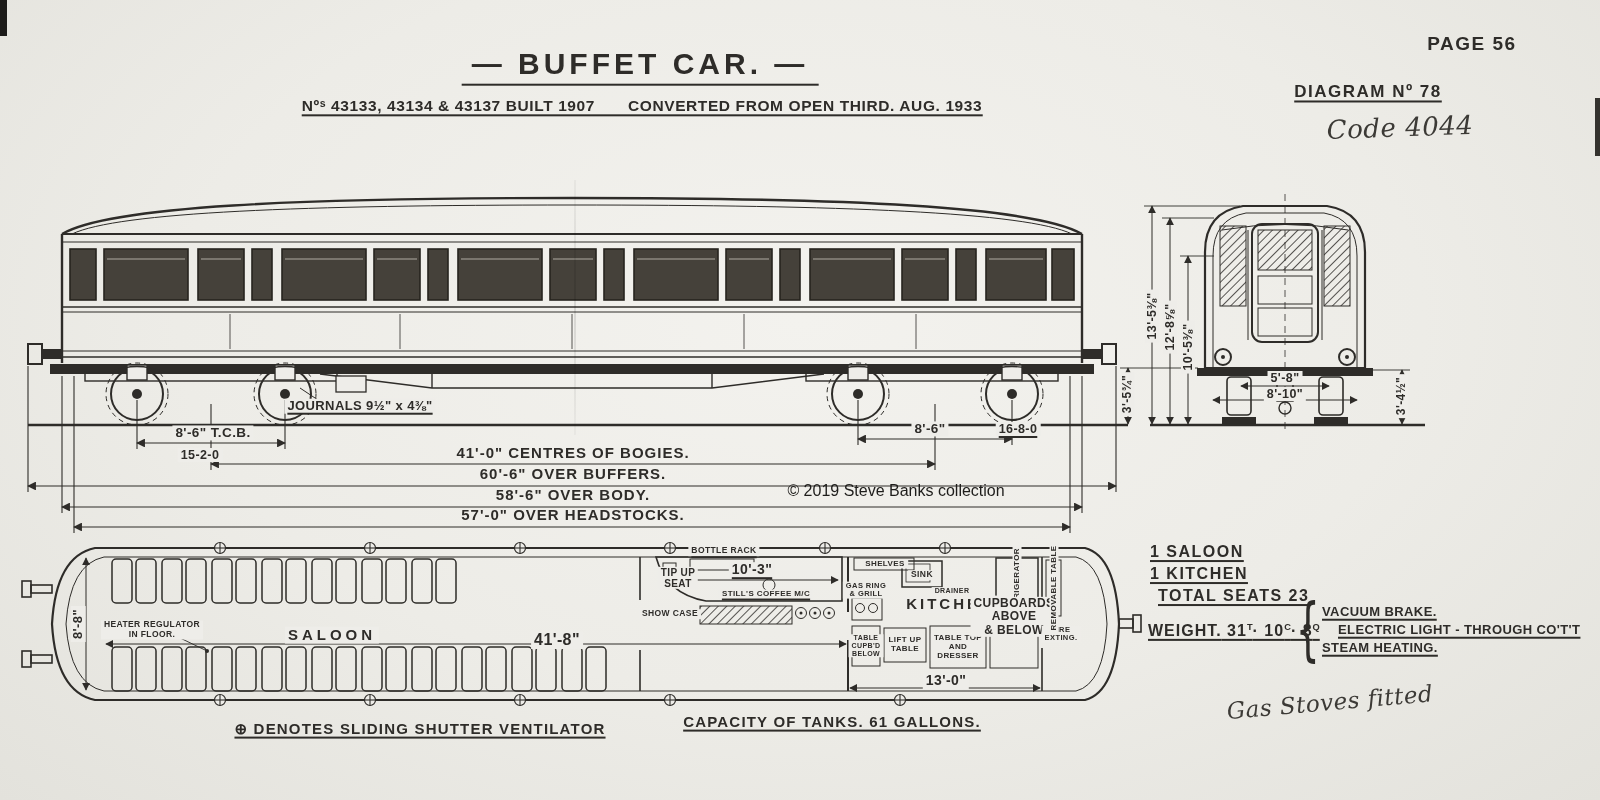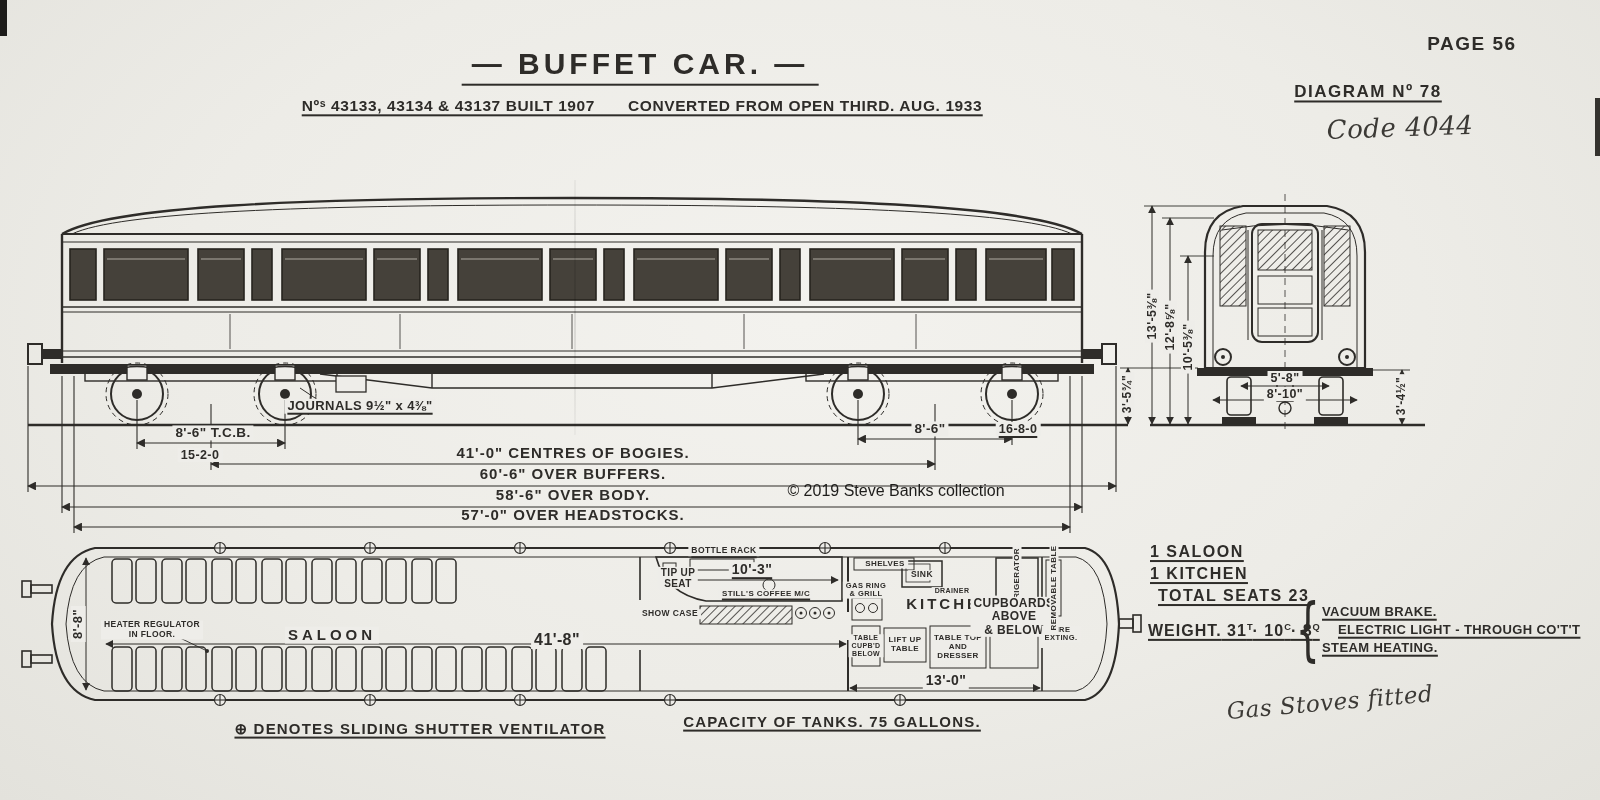--- a/index.html
+++ b/index.html
@@ -371,13 +371,13 @@
 <div class="lbl nw ul left" style="left:1148px;top:631px;font-size:16px;letter-spacing:1px;">
   <span>WEIGHT.</span><span> 31</span><sup>T</sup><span>· 10</span><sup>C</sup><span>· 8</span><sup>Q</sup>
 </div>
 <div class="lbl nw brace" style="left:1308px;top:630px;font-size:54px;transform:translate(-50%,-50%) scale(.7,1.3);">{</div>
 <div class="lbl nw ul left" style="left:1322px;top:612px;font-size:13px;">VACUUM BRAKE.</div>
 <div class="lbl nw ul left" style="left:1322px;top:630px;font-size:13px;margin-left:16px;">ELECTRIC LIGHT - THROUGH CO'T'T</div>
 <div class="lbl nw ul left" style="left:1322px;top:648px;font-size:13px;">STEAM HEATING.</div>
 <div class="lbl nw hand" style="left:1330px;top:703px;font-size:23px;transform:translate(-50%,-50%) rotate(-5deg);">Gas Stoves fitted</div>
 
 <div class="lbl nw ul" style="left:420px;top:729px;font-size:15px;letter-spacing:1.2px;">⊕ DENOTES SLIDING SHUTTER VENTILATOR</div>
-<div class="lbl nw ul" style="left:832px;top:722px;font-size:15px;letter-spacing:1.2px;">CAPACITY OF TANKS. 75 GALLONS.</div>
+<div class="lbl nw ul" style="left:832px;top:722px;font-size:15px;letter-spacing:1.2px;">CAPACITY OF TANKS. 61 GALLONS.</div>
 
 </body></html>

